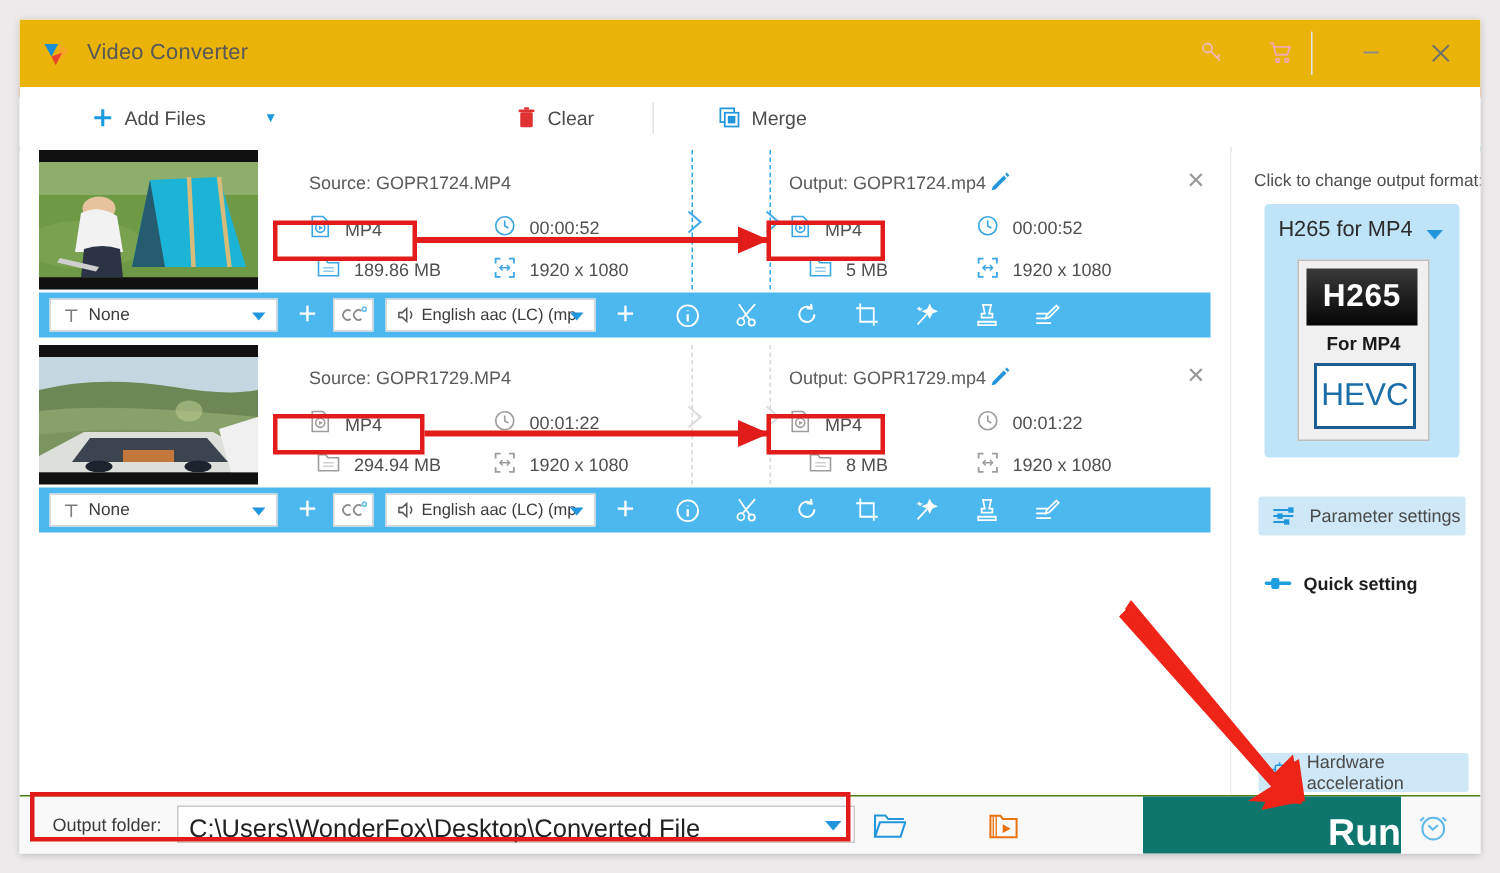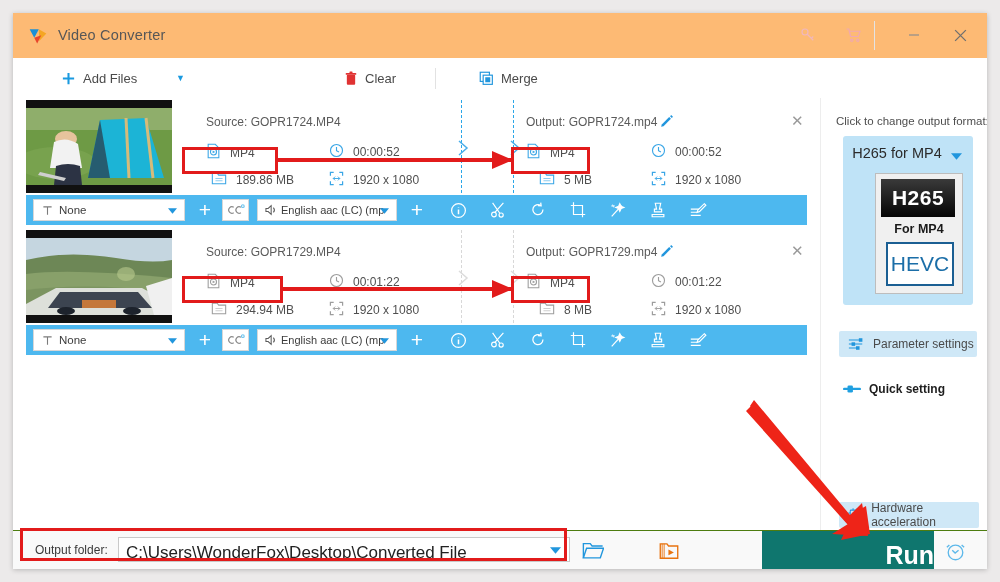--- a/index.html
+++ b/index.html
@@ -11,21 +11,21 @@
   }
   .app{
     position:absolute;left:13px;top:13px;width:974px;height:556px;
     background:#ffffff;
     box-shadow:0 1px 5px rgba(0,0,0,.22);
     overflow:hidden;
   }
   
   .titlebar{
     position:absolute;left:0;top:0;width:974px;height:45px;
-    background:#fdba74;border-bottom:7px solid #ef4444;
+    background:#eab308;border-bottom:7px solid #ef4444;
   }
   .logo{position:absolute;left:15px;top:13px;width:20px;height:20px;}
   .apptitle{
     position:absolute;left:45px;top:14px;font-size:14.5px;color:#575757;
     letter-spacing:.2px;
   }
   .tb-icons{position:absolute;right:0;top:0;height:45px;}
   .tb-btn{
     position:absolute;top:0;width:46px;height:44px;
     display:flex;align-items:center;justify-content:center;cursor:default;
@@ -80,21 +80,21 @@
     color:#fff;font-size:21px;font-weight:400;cursor:default;}
   .ccbox{width:27px;height:22px;background:#fff;border:1px solid #d7d7d7;margin-left:5px;
     display:flex;align-items:center;justify-content:center;box-sizing:border-box;}
   .iconbtn{width:40px;height:30px;display:flex;align-items:center;justify-content:center;cursor:default;}
   
   .rpanel{position:absolute;left:808px;top:85px;width:166px;height:432px;background:#fff;}
   .rhint{position:absolute;left:15px;top:17px;font-size:11.5px;color:#4e4e4e;white-space:nowrap;}
   .fmtbox{position:absolute;left:22px;top:38px;width:130px;height:169px;background:#bfe3f7;border-radius:3px;}
   .fmtname{position:absolute;left:0;top:9px;width:108px;text-align:center;font-size:14.5px;color:#2b2b2b;}
   .fmtcaret{position:absolute;right:11px;top:17px;}
-  .fmtcard{position:absolute;left:32px;top:37px;width:86px;height:119px;background:#f0f0f0;border:1px solid #bdbdbd;}
+  .fmtcard{position:absolute;left:22px;top:37px;width:86px;height:119px;background:#f0f0f0;border:1px solid #bdbdbd;}
   .fc-h265{position:absolute;left:5px;top:5px;width:74px;height:38px;
     background:linear-gradient(#3a3a3a,#050505);display:flex;align-items:center;justify-content:center;}
   .fc-h265 span{color:#fff;font-size:21px;font-weight:bold;letter-spacing:.5px;}
   .fc-for{position:absolute;left:0;top:48px;width:86px;text-align:center;font-size:12.5px;font-weight:bold;color:#1a1a1a;}
   .fc-hevc{position:absolute;left:10px;top:68px;width:64px;height:40px;border:2px solid #1b5f93;
     background:#fff;display:flex;align-items:center;justify-content:center;}
   .fc-hevc span{color:#1b6ea8;font-size:21px;}
   .psettings{position:absolute;left:18px;top:233px;width:138px;height:26px;background:#cfe8f7;
     display:flex;align-items:center;border-radius:2px;cursor:default;}
   .psettings .lbl{margin-left:9px;font-size:12px;color:#4a4a4a;}

